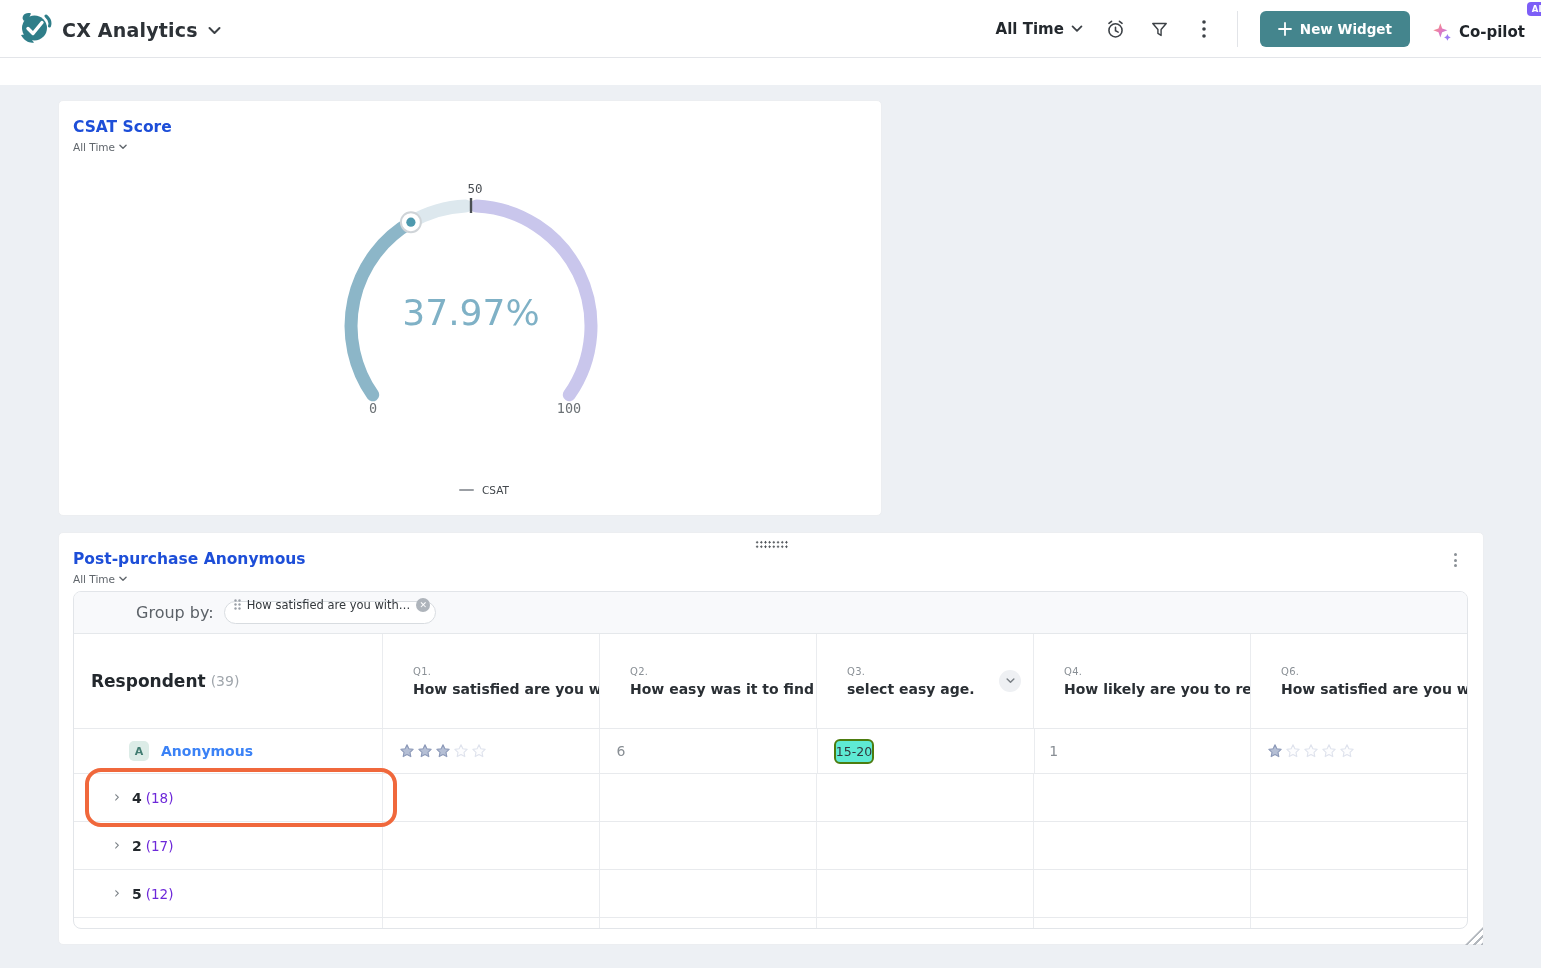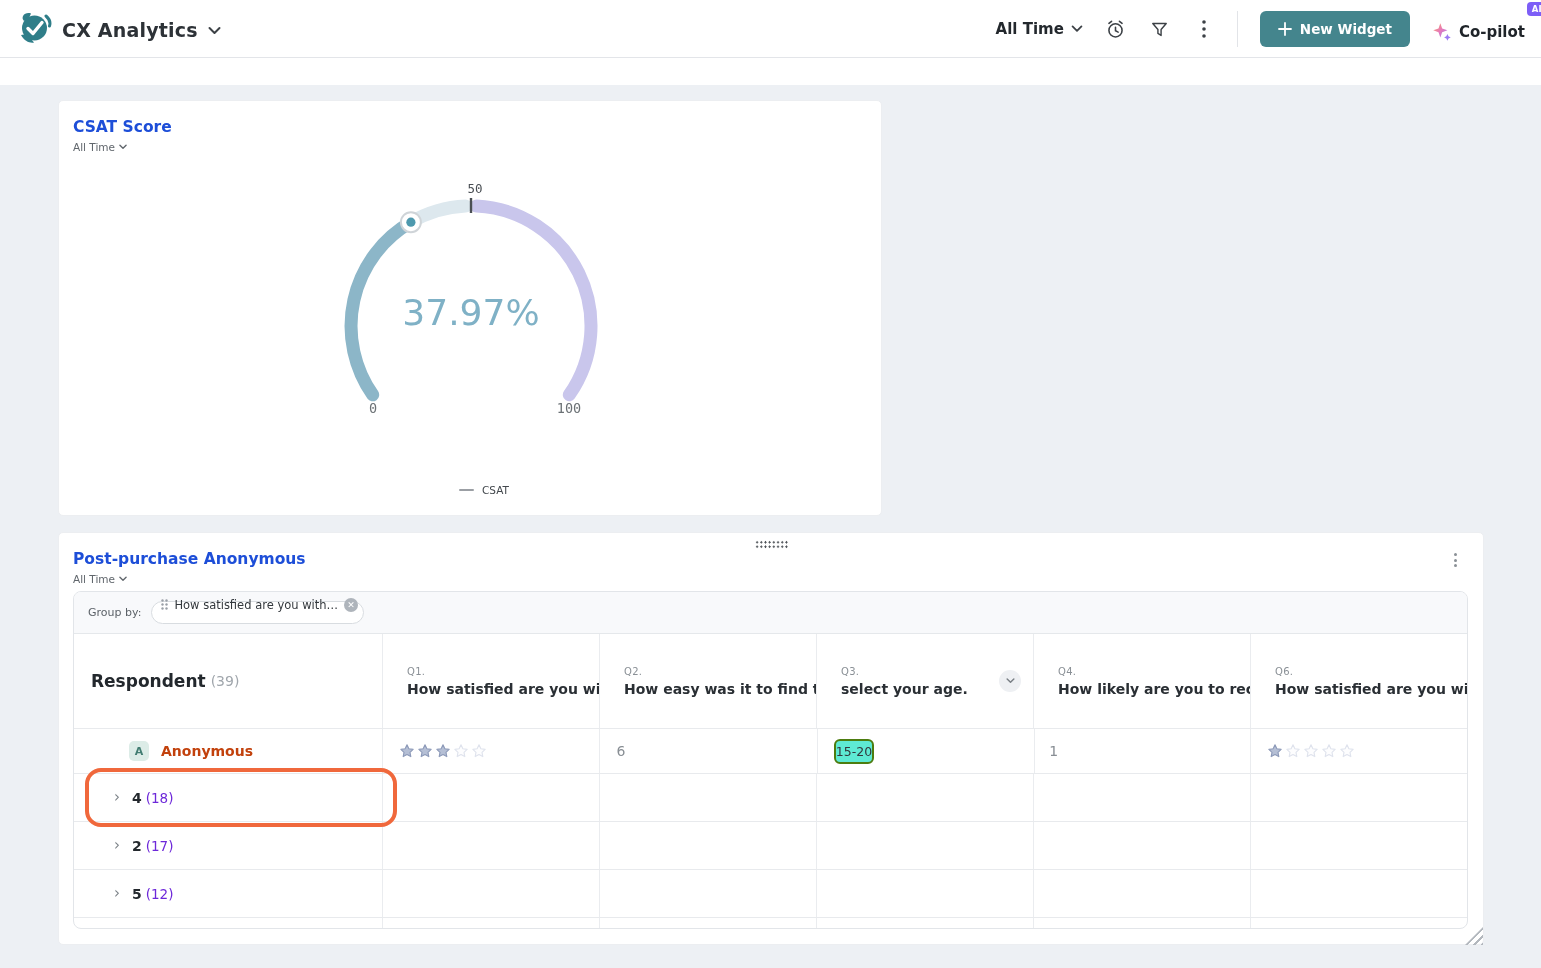--- a/index.html
+++ b/index.html
@@ -43,50 +43,50 @@
   .legend-label { font-size:10.5px; color:#43484d; }
 
   
   .drag-handle { position:absolute; left:696px; top:7px; width:34px; height:9px;
     background-image:radial-gradient(circle,#4a4f54 1px,transparent 1.1px); background-size:4.2px 4.5px; cursor:grab; }
   .kebab { position:absolute; right:20px; top:18px; width:16px; height:18px; display:flex; flex-direction:column;
     align-items:center; justify-content:center; gap:2.5px; cursor:pointer; }
   .kebab i { width:3px; height:3px; border-radius:50%; background:#8a9096; }
   .fb-panel { position:absolute; left:14px; top:58px; width:1395px; height:338px; border:1px solid #e2e5e9; border-radius:8px; overflow:hidden; background:#fff; }
   .groupbar { height:42px; background:#f8f9fb; border-bottom:1px solid #e5e8eb; display:flex; align-items:center; padding-left:14px; gap:10px; }
-  .groupbar-label { font-size:11px; color:#5c6268; }
+  .groupbar-label { font-size:16px; color:#5c6268;margin-left:48px; }
   .chip { height:23px; background:#fff; border:1px solid #d8dce0; border-radius:12px; display:flex; align-items:center;
     gap:6px; padding:0 5px 16px 9px; cursor:pointer; }
   .chip-label { font-size:11.5px; color:#33383d; }
   .chip-close { width:14px; height:14px; border-radius:50%; background:#aeb4bb; color:#fff; font-size:9px;
     display:flex; align-items:center; justify-content:center; cursor:pointer; }
 
   .tbl { width:100%; }
   .trow { display:flex; width:100%; }
   .col-resp { width:308px; flex:none; }
   .col-q { flex:1 1 0; border-left:1px solid #eaecef; min-width:0; }
   .thead { height:95px; border-bottom:1px solid #e8eaed; }
   .thead .col-resp { display:flex; align-items:center; padding-left:17px; }
   .resp-label { font-size:17px; font-weight:bold; color:#23282d; }
   .resp-count { font-size:14px; color:#a0a6ac; margin-left:5px; }
-  .thead .col-q { display:flex; flex-direction:column; justify-content:center; padding-left:24px; position:relative; }
+  .thead .col-q { display:flex; flex-direction:column; justify-content:center; padding-left:30px; position:relative; }
   .qnum { font-size:10px; color:#8a9096; letter-spacing:.3px; margin-bottom:4px; }
   .qlabel { font-size:14px; color:#2a2f34; font-weight:bold; white-space:nowrap; overflow:hidden; }
   .col-menu-btn { position:absolute; right:12px; top:50%; margin-top:-11px; width:22px; height:22px; border-radius:50%;
     background:#eef0f3; display:flex; align-items:center; justify-content:center; cursor:pointer; }
 
   .tbody-row { border-bottom:1px solid #e8eaed; }
   .row-anon { height:45px; }
   .row-group { height:48px; }
   .row-filler { height:12px; border-bottom:none; }
   .cell { display:flex; align-items:center; }
   .row-anon .col-resp { display:flex; align-items:center; padding-left:55px; gap:12px; }
   .avatar { width:20px; height:20px; border-radius:5px; background:#dcece7; color:#427d72; font-size:11px; font-weight:bold;
     display:flex; align-items:center; justify-content:center; }
-  .anon-name { font-size:14px; font-weight:bold; color:#c2410c; }
+  .anon-name { font-size:14px; font-weight:bold; color:#3b82f6; }
   .row-group .col-resp { display:flex; align-items:center; padding-left:40px; gap:12px; }
   .row-chevron { font-size:15px; color:#7a8086; line-height:1; cursor:pointer; font-family:"DejaVu Sans",sans-serif; }
   .group-val { font-size:14px; font-weight:bold; color:#23282d; }
   .group-count { font-size:13.5px; color:#6d28d9; margin-left:4px; }
   .cell-pad { padding-left:16px; }
   .num-val { font-size:14px; color:#888e94; }
   .age-chip { border:2px solid #4d7c0f; border-radius:6px; padding:3px 0; font-size:12.5px; color:#33383d; background:#5eead4; }
 
   .stars { display:flex; gap:2px; }
   .star { width:16px; height:16px; }
@@ -251,21 +251,21 @@
         <div class="col-q">
           <span class="qnum">Q1.</span>
           <span class="qlabel">How satisfied are you with the…</span>
         </div>
         <div class="col-q">
           <span class="qnum">Q2.</span>
           <span class="qlabel">How easy was it to find the pr…</span>
         </div>
         <div class="col-q">
           <span class="qnum">Q3.</span>
-          <span class="qlabel">select your age.</span>
+          <span class="qlabel">select easy age.</span>
           <span class="col-menu-btn">
             <svg width="9" height="6" viewBox="0 0 13 9">
               <polyline class="chev" points="1.5,1.5 6.5,6.5 11.5,1.5" style="stroke:#7a8086;stroke-width:2.2"></polyline>
             </svg>
           </span>
         </div>
         <div class="col-q">
           <span class="qnum">Q4.</span>
           <span class="qlabel">How likely are you to recomm…</span>
         </div>

